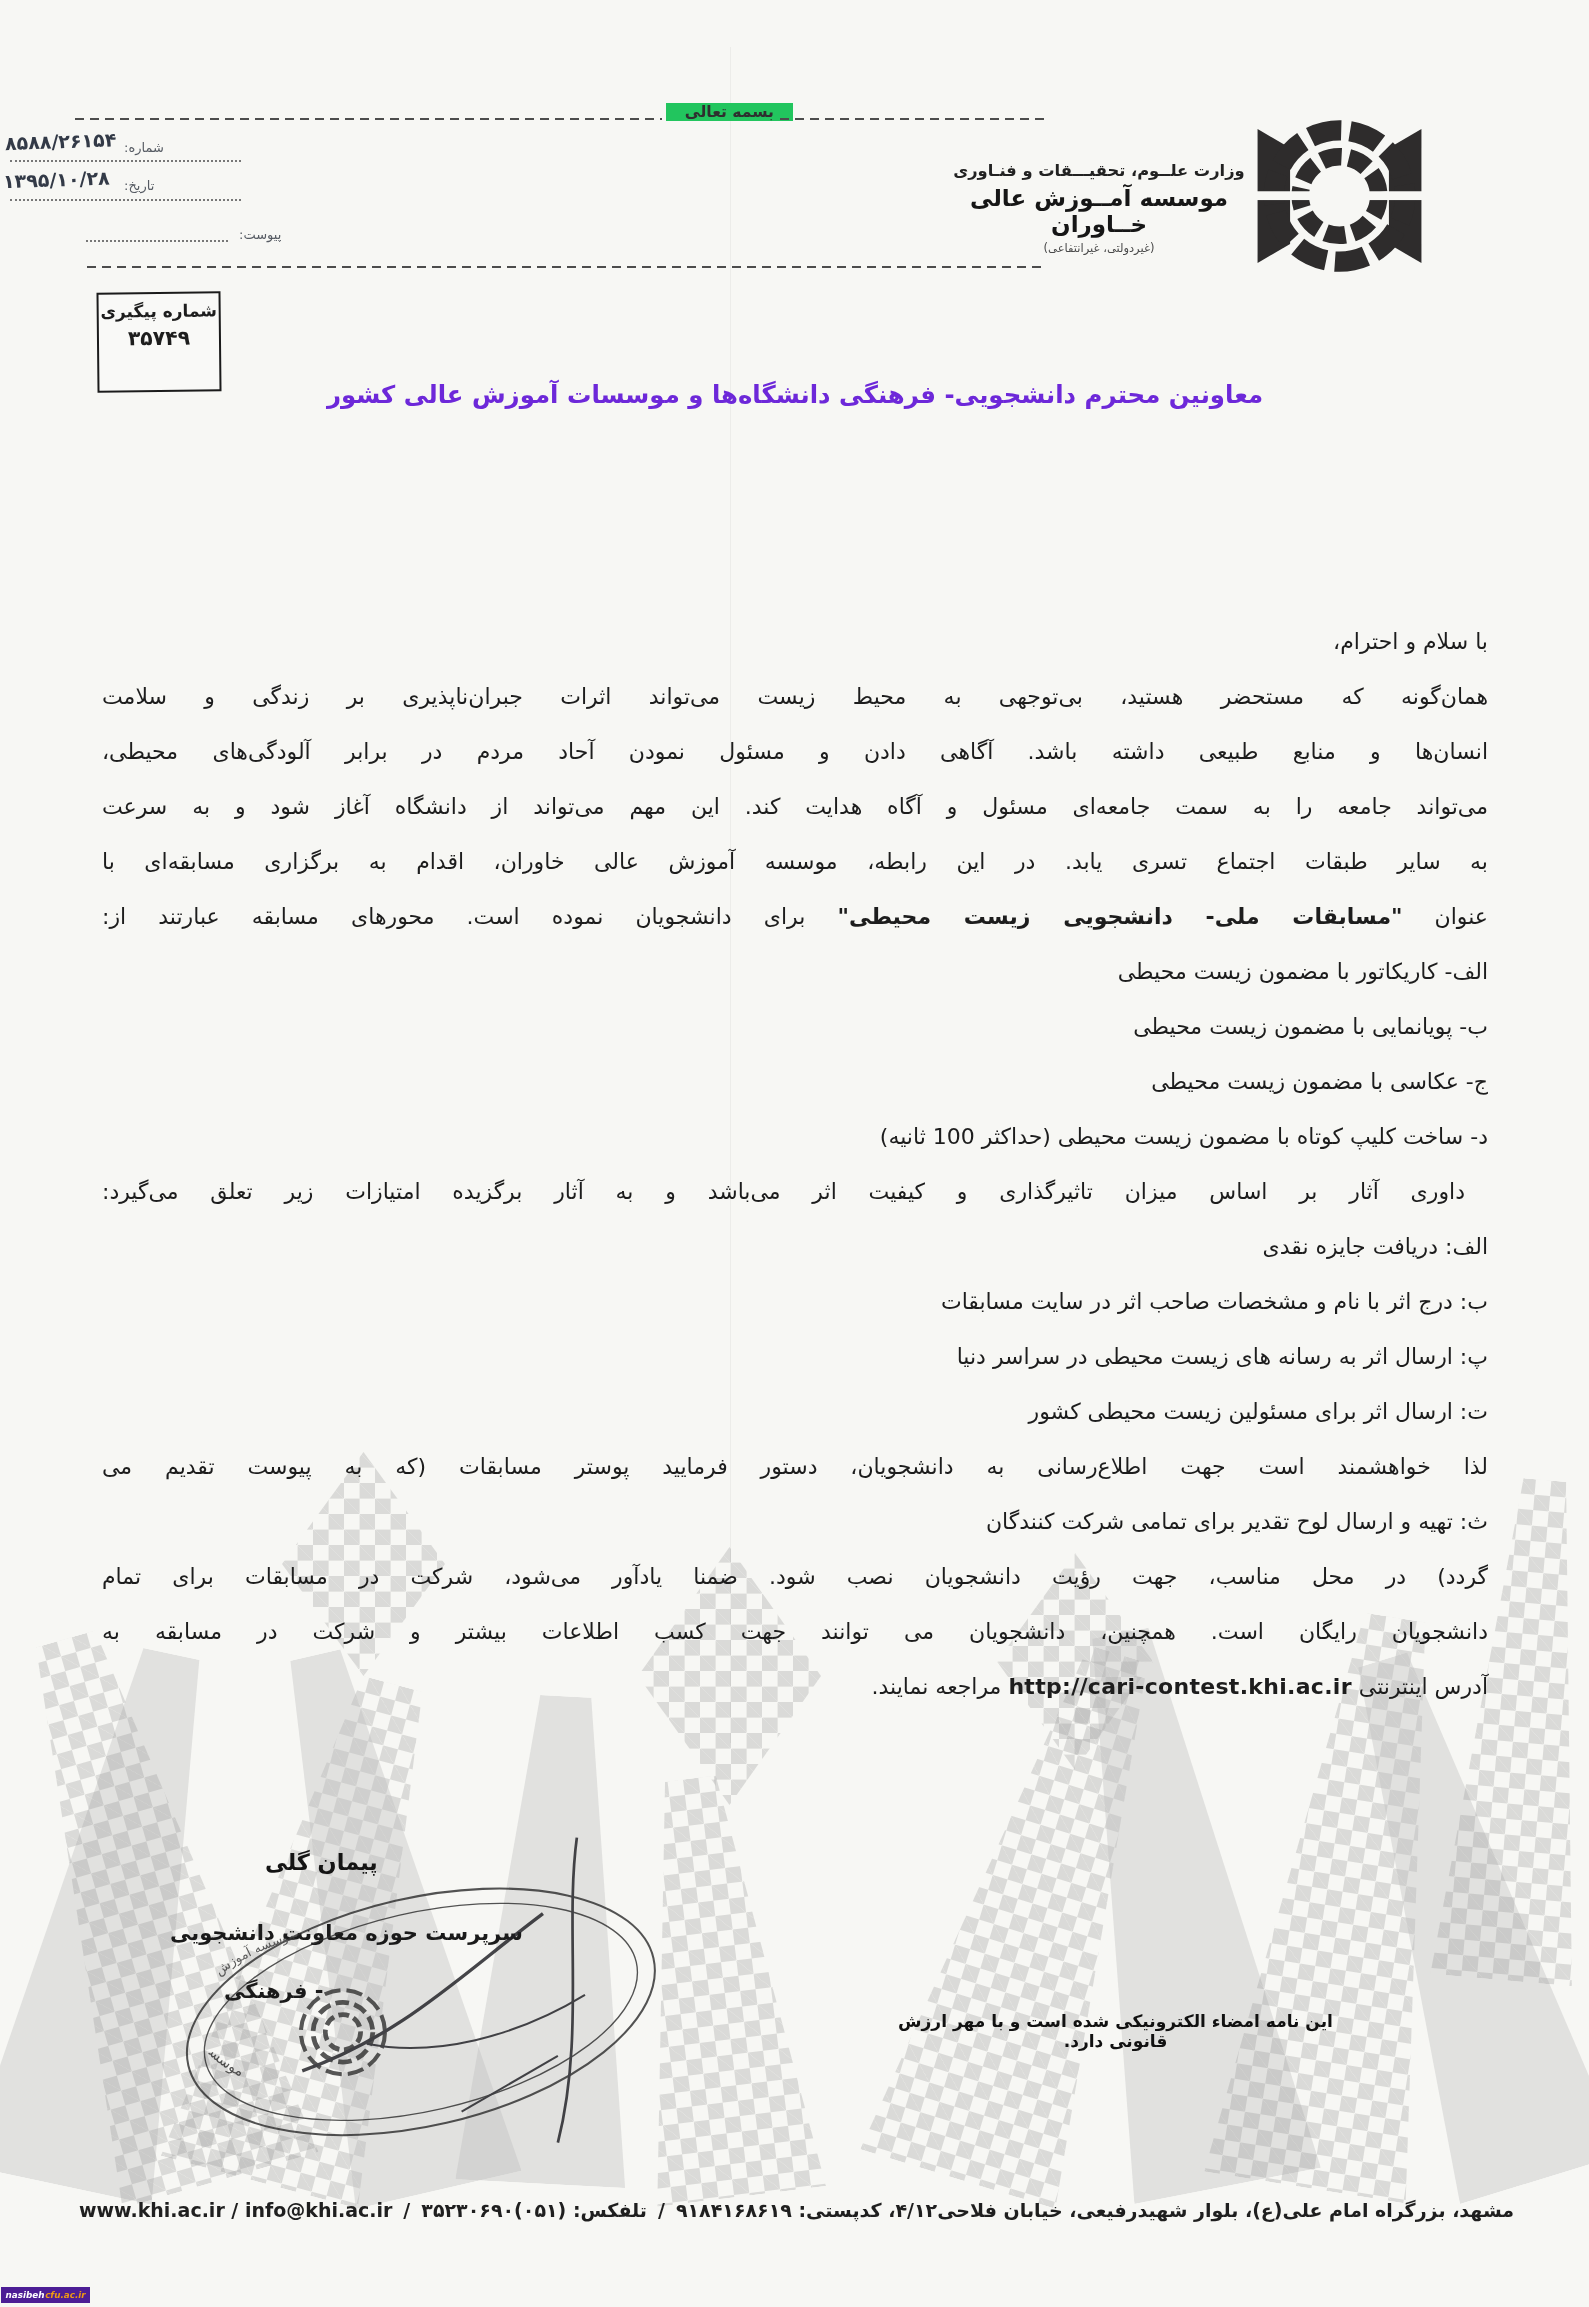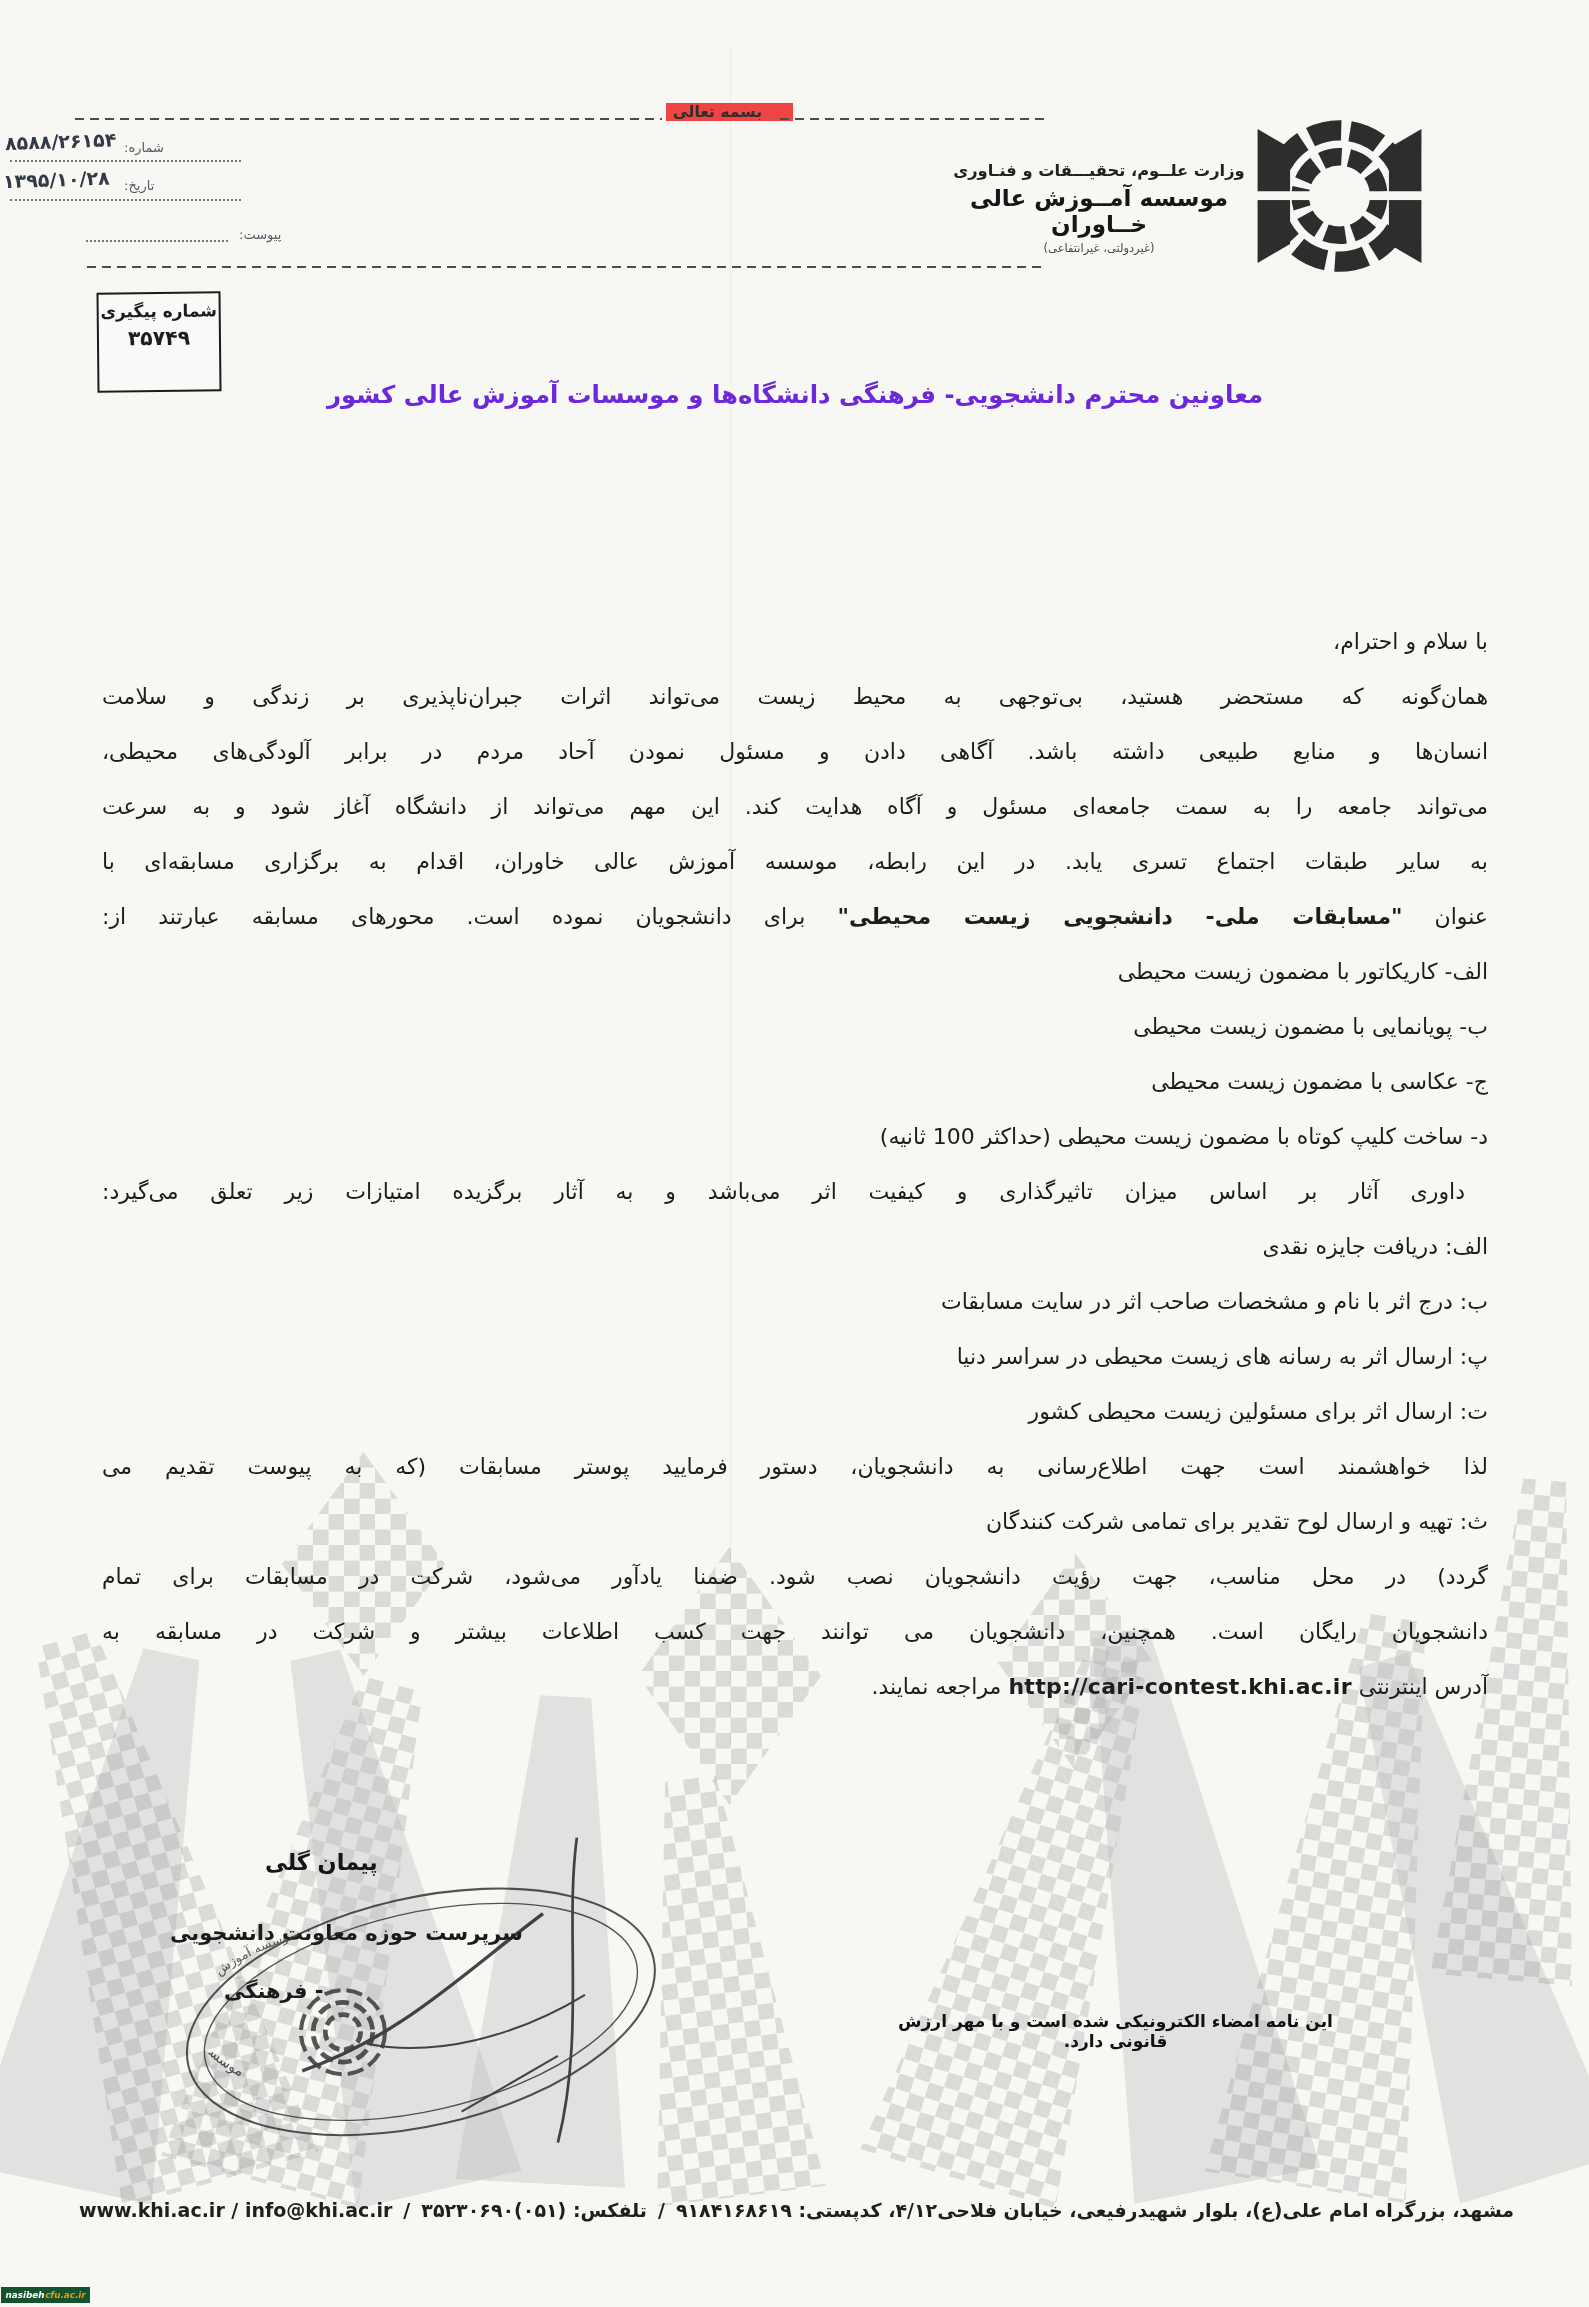--- a/index.html
+++ b/index.html
@@ -24,21 +24,21 @@
   .wm-solid{background:#bdbdbd;opacity:.38;}
   .blade{clip-path:polygon(35% 0,65% 0,100% 100%,0 100%);}
   .diamond{clip-path:polygon(50% 0,100% 50%,50% 100%,0 50%);}
   .layer{position:absolute;inset:0;z-index:2;}
   
   .hand{font-weight:bold;color:#333a47;font-size:19px;letter-spacing:1.4px;}
   .meta-label{font-size:13px;color:#565b63;}
   .dotted{border-bottom:2px dotted #777;height:0.7px;}
   .dash{height:2px;background:repeating-linear-gradient(90deg,#4c4c4c 0 8.8px,transparent 8.8px 15px);}
   
-  .besmele{font-size:15.6px;font-weight:bold;color:#2f2f2f;background:#ef4444;padding:0 6.8px;text-align:left;}
+  .besmele{font-size:15.6px;font-weight:bold;color:#2f2f2f;background:#22c55e;padding:0 6.8px;text-align:center;}
   .lh-text{text-align:center;}
   .lh-ministry{font-size:16.3px;font-weight:bold;color:#222;}
   .lh-institute{font-size:23px;font-weight:bold;color:#161616;margin-top:4.7px;}
   .lh-sub{font-size:11.5px;color:#4a4a4a;margin-top:4.7px;}
   
   .track-box{
     border:2px solid #1b1b1b;text-align:center;padding-top:6.8px;
     transform:rotate(-.6deg);background:rgba(255,255,255,.25);
   }
   .track-label{font-size:17px;font-weight:bold;color:#1d1d1d;}
@@ -55,21 +55,21 @@
   .sig-title{font-size:21px;font-weight:bold;color:#1a1a1a;}
   .esign{font-size:17px;font-weight:bold;color:#111;text-align:center;}
   
   .footer{
     display:flex;flex-direction:row;justify-content:center;gap:11px;
     font-size:19px;font-weight:bold;color:#1f1f1f;white-space:nowrap;
   }
   .latin{direction:ltr;unicode-bidi:embed;}
   
   .badge{
-    background:#14532d;color:#fff;font-size:8.8px;font-style:italic;font-weight:bold;
+    background:#4c1d95;color:#fff;font-size:8.8px;font-style:italic;font-weight:bold;
     direction:ltr;display:flex;align-items:center;padding:1.4px 4.1px;gap:0.7px;
   }
   .badge .org{color:#ef9a12;}
 </style>
 </head>
 <body>
 
 <div id="page">
 
   <div class="abs" style="inset:0;z-index:1;">

